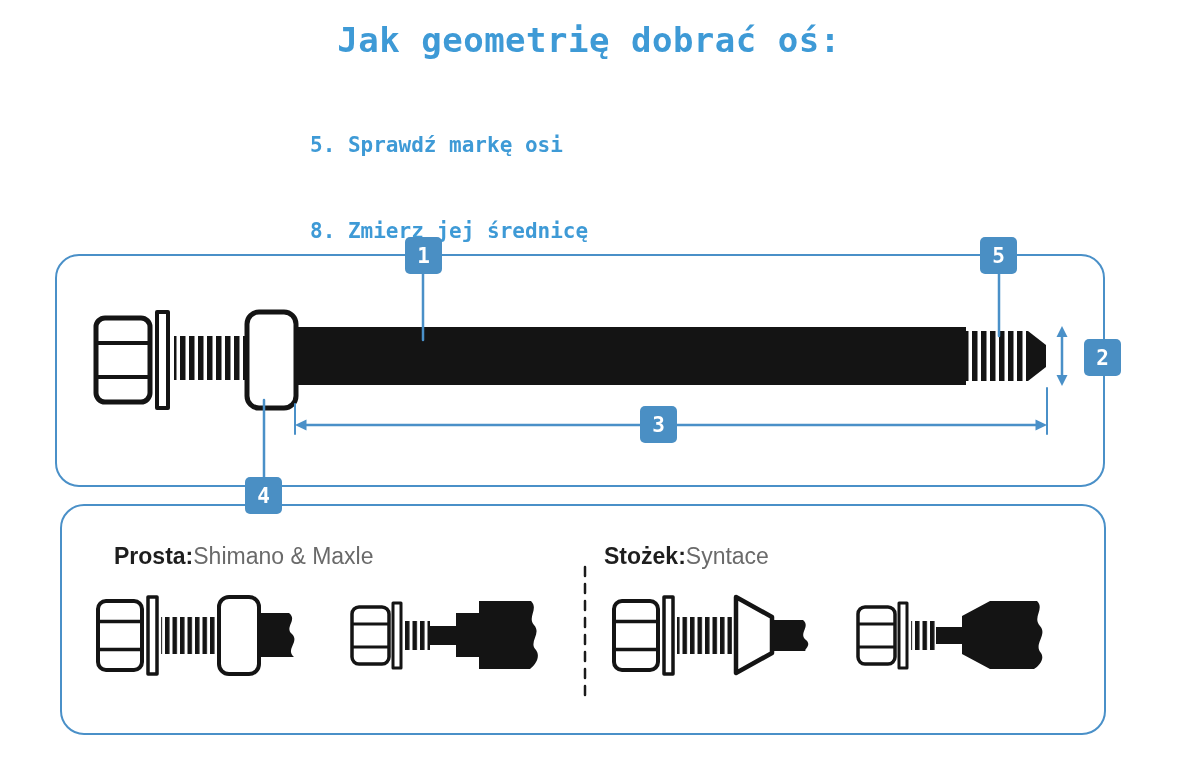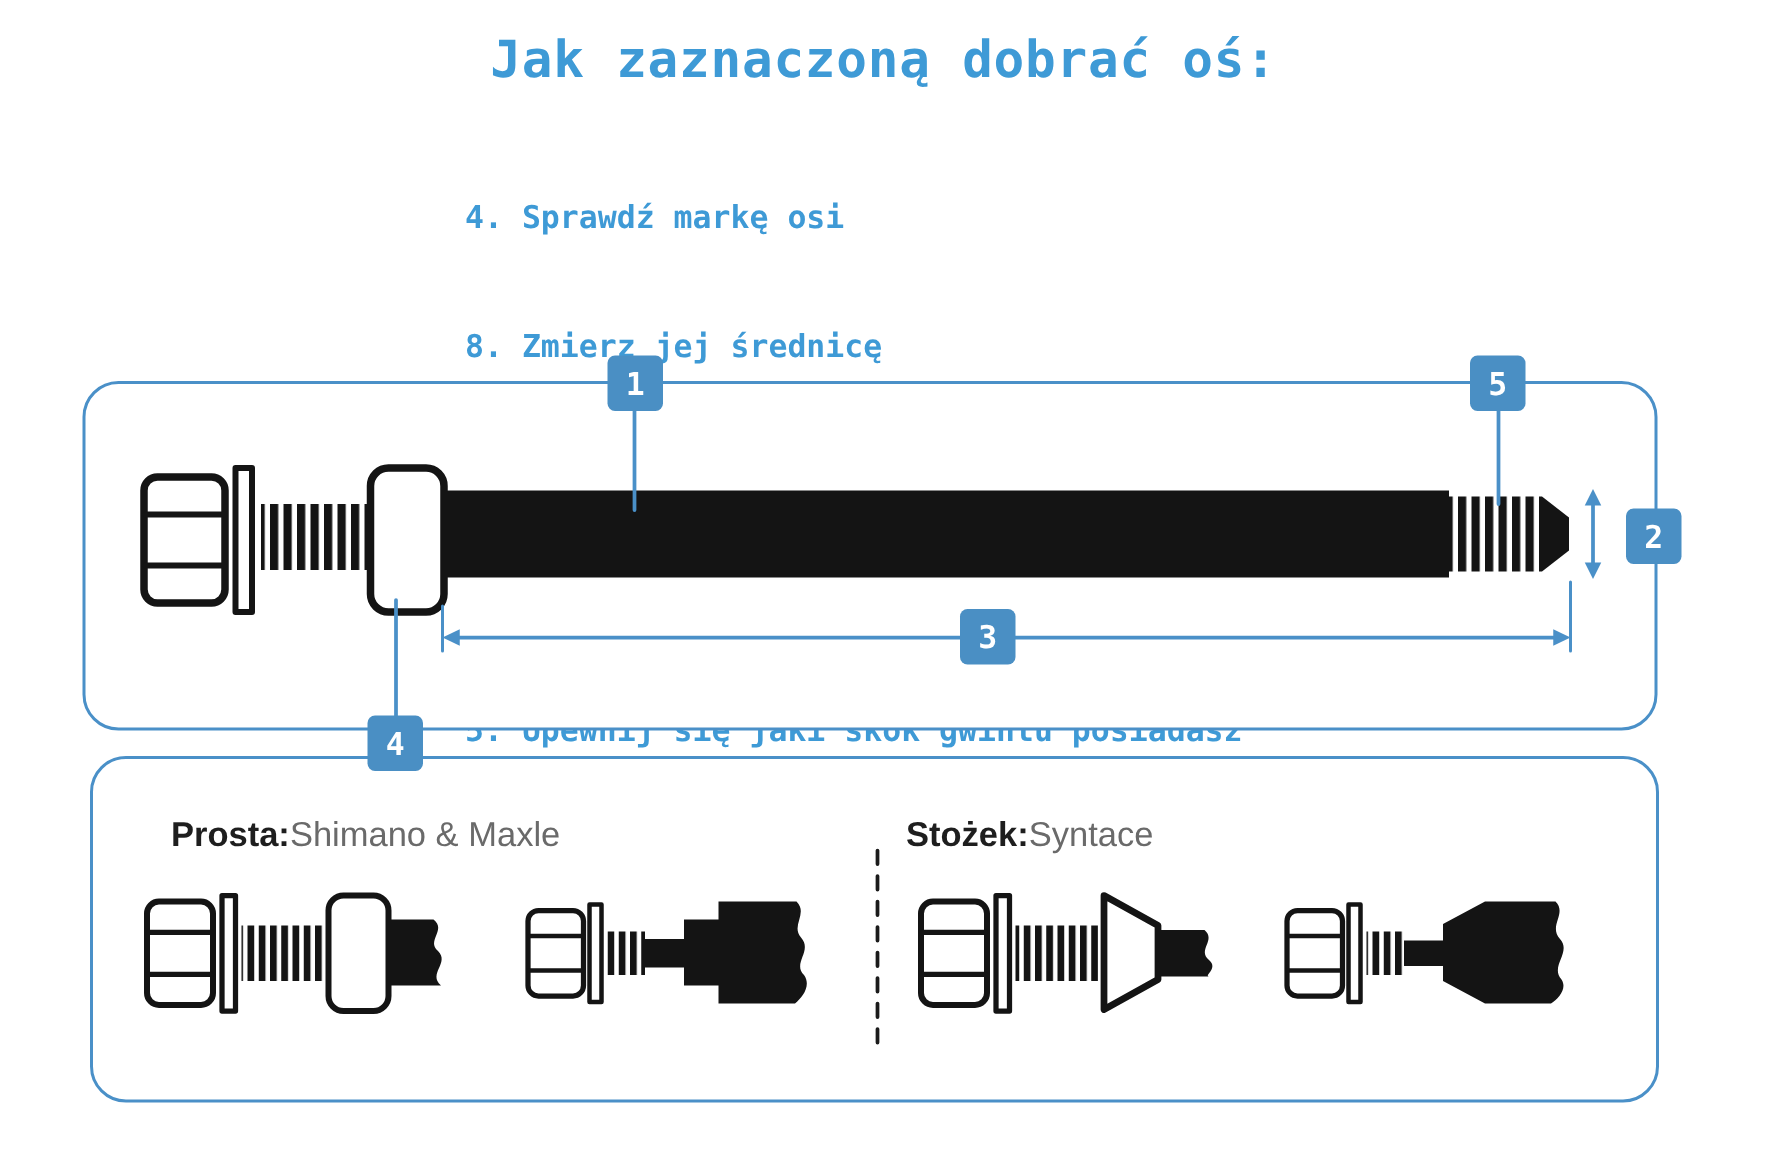--- a/index.html
+++ b/index.html
@@ -69,28 +69,27 @@
   .type-label-straight{ left:114px; }
   .type-label-tapered{ left:604px; }
   .type-name{ font-weight:bold; color:#1e1e1e; }
   .type-brands{ font-weight:normal; color:#6a6a6a; }
 </style>
 </head>
 <body>
 
 <div class="page">
 
-  <h1 class="title">Jak zaznaczoną dobrać oś:</h1>
+  <h1 class="title">Jak geometrię dobrać oś:</h1>
 
   <div class="steps">
-    <div>4. Sprawdź markę osi</div>
+    <div>5. Sprawdź markę osi</div>
     <div>8. Zmierz jej średnicę</div>
     <div>3. Zmierz zaznaczoną długość</div>
     <div>4. Sprawdź geometrię osi (prosta/stożkowa)</div>
-    <div>5. Upewnij się jaki skok gwintu posiadasz</div>
   </div>
 
   <div class="panel panel-top"></div>
   <div class="panel panel-bottom"></div>
 
   <div class="type-label type-label-straight">
     <span class="type-name">Prosta:</span><span class="type-brands">Shimano &amp; Maxle</span>
   </div>
   <div class="type-label type-label-tapered">
     <span class="type-name">Stożek:</span><span class="type-brands">Syntace</span>

